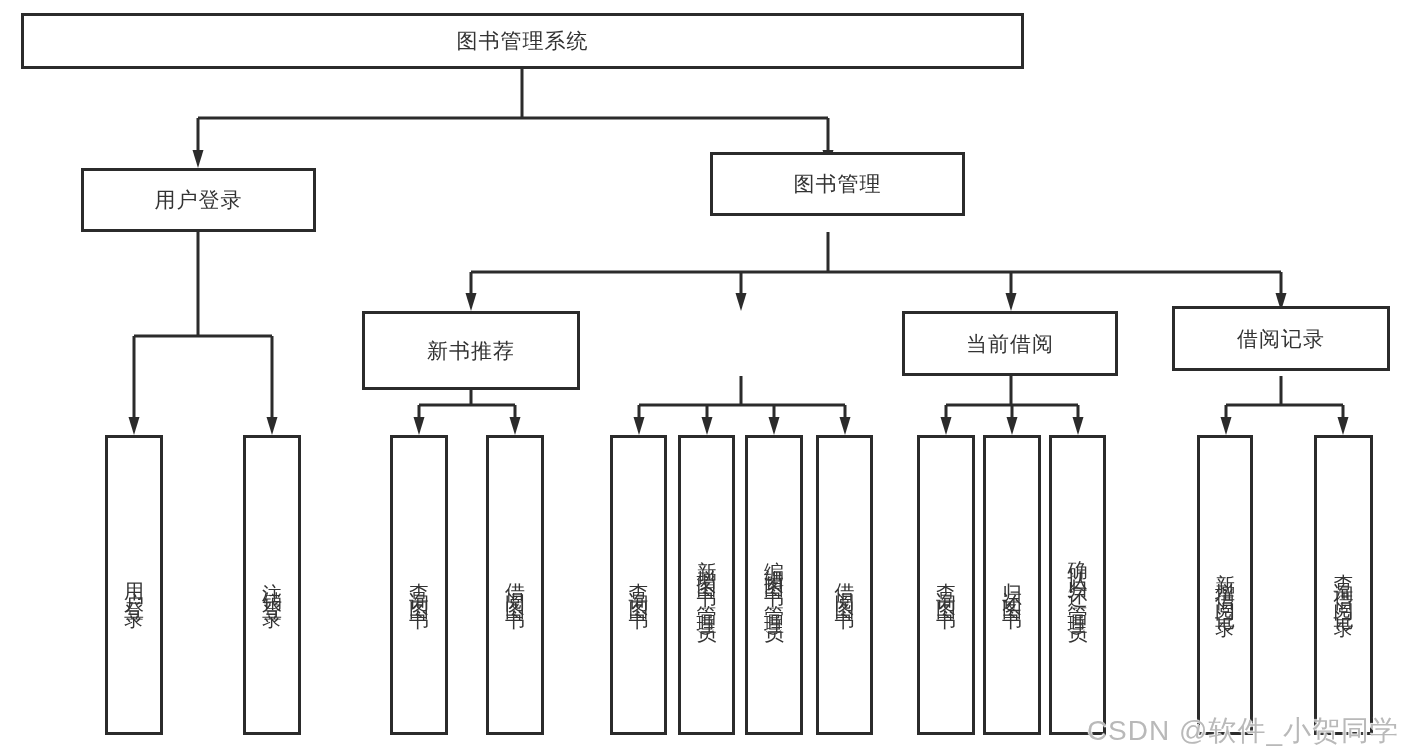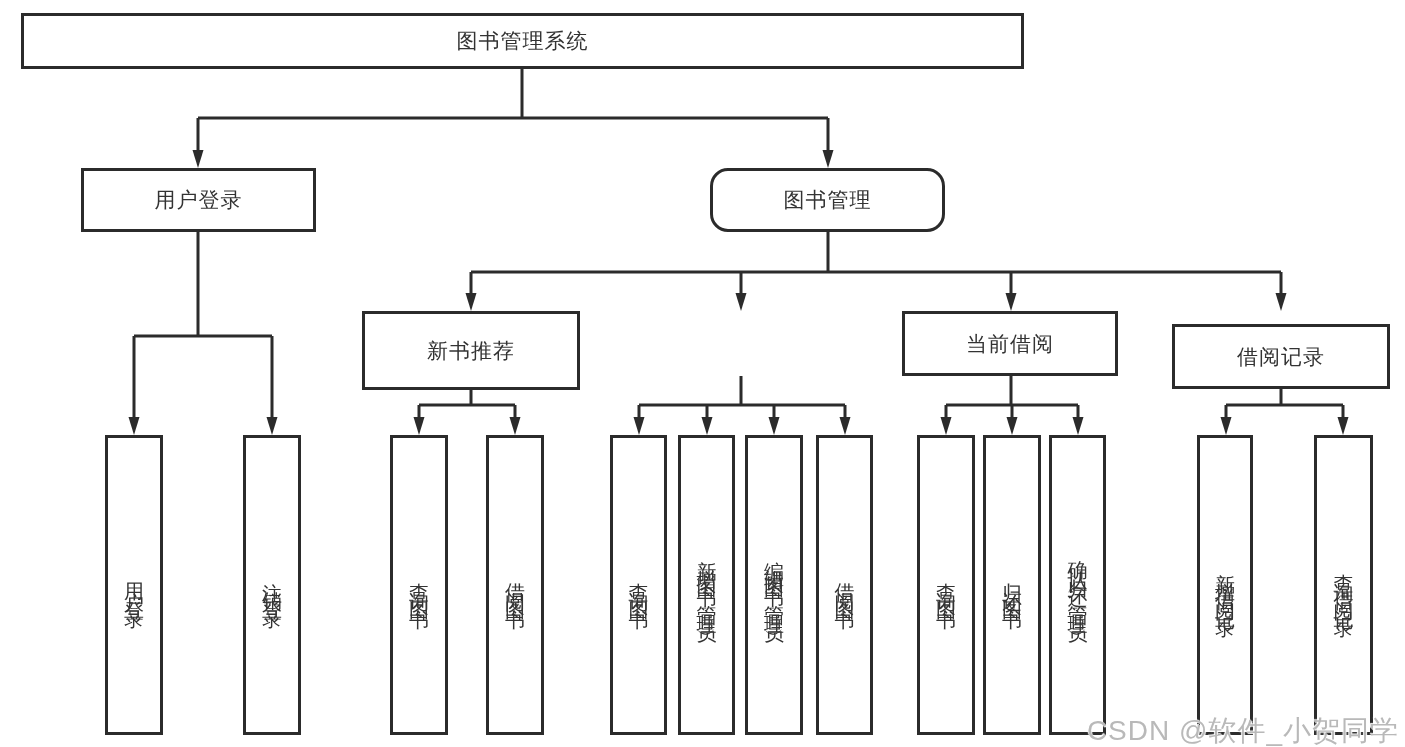--- a/index.html
+++ b/index.html
@@ -86,31 +86,31 @@
     </g>
   </svg>
 
   <div class="hbox" style="left:21px;top:13px;width:1003px;height:56px;">
     <span>图书管理系统</span>
   </div>
 
   <div class="hbox" style="left:81px;top:168px;width:235px;height:64px;">
     <span>用户登录</span>
   </div>
-  <div class="hbox" style="left:710px;top:168px;width:235px;height:64px;border-radius:18px;">
+  <div class="hbox" style="left:710px;top:152px;width:255px;height:64px;">
     <span>图书管理</span>
   </div>
 
   <div class="hbox" style="left:362px;top:311px;width:218px;height:79px;">
     <span>新书推荐</span>
   </div>
   <div class="hbox" style="left:902px;top:311px;width:216px;height:65px;">
     <span>当前借阅</span>
   </div>
-  <div class="hbox" style="left:1172px;top:324px;width:218px;height:65px;">
+  <div class="hbox" style="left:1172px;top:306px;width:218px;height:65px;">
     <span>借阅记录</span>
   </div>
 
   <div class="vbox" style="left:105px;top:435px;width:58px;height:300px;">
     <span>用户登录</span>
   </div>
   <div class="vbox" style="left:243px;top:435px;width:58px;height:300px;">
     <span>注销登录</span>
   </div>
 

